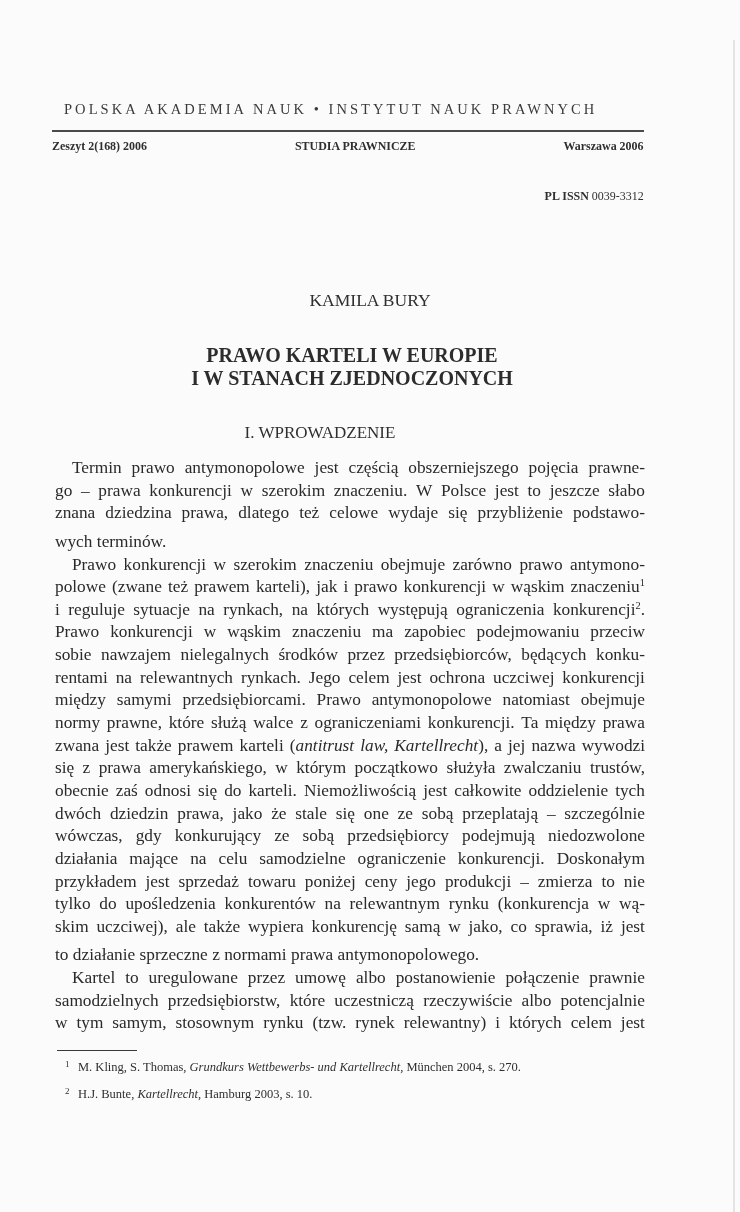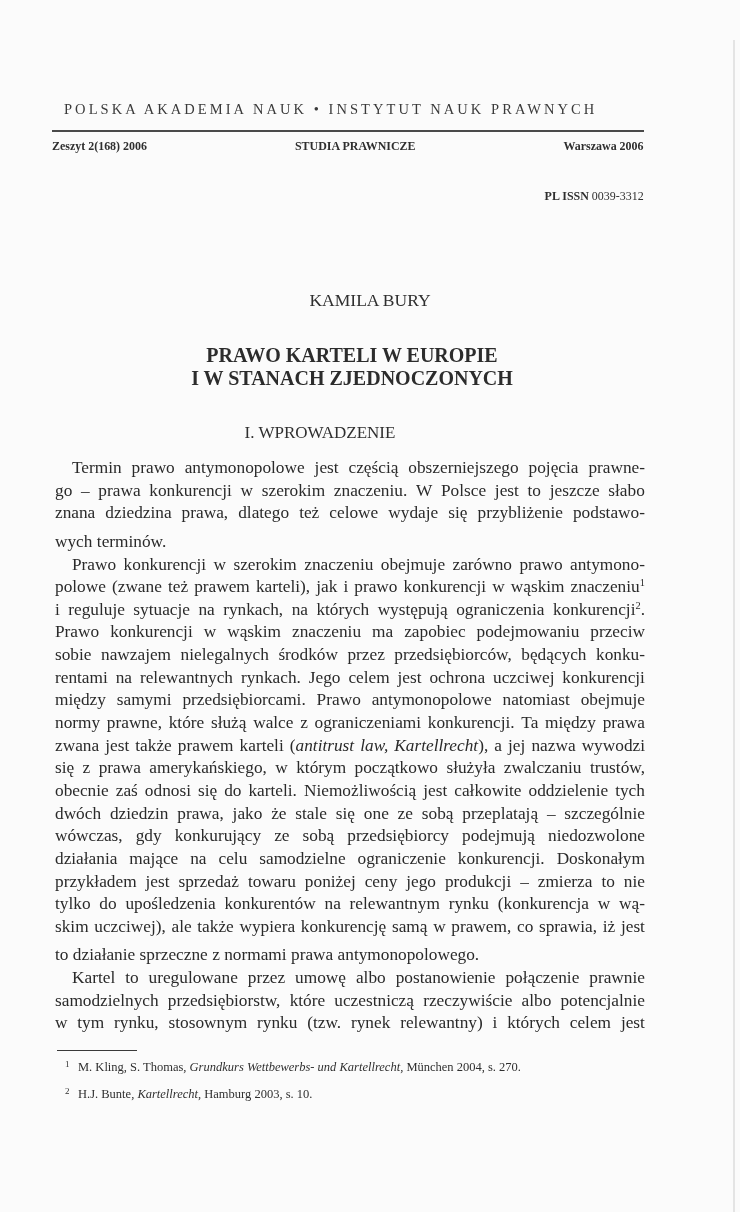--- a/index.html
+++ b/index.html
@@ -339,21 +339,21 @@
     </div>
     <div class="line">
       <span class="w"><span>skim</span></span>
       <span class="w"><span>uczciwej),</span></span>
       <span class="w"><span>ale</span></span>
       <span class="w"><span>także</span></span>
       <span class="w"><span>wypiera</span></span>
       <span class="w"><span>konkurencję</span></span>
       <span class="w"><span>samą</span></span>
       <span class="w"><span>w</span></span>
-      <span class="w"><span>prawem,</span></span>
+      <span class="w"><span>jako,</span></span>
       <span class="w"><span>co</span></span>
       <span class="w"><span>sprawia,</span></span>
       <span class="w"><span>iż</span></span>
       <span class="w"><span>jest</span></span>
     </div>
     <div class="line last">
       <span class="w"><span>to</span></span>
       <span class="w"><span>działanie</span></span>
       <span class="w"><span>sprzeczne</span></span>
       <span class="w"><span>z</span></span>
@@ -377,21 +377,21 @@
       <span class="w"><span>przedsiębiorstw,</span></span>
       <span class="w"><span>które</span></span>
       <span class="w"><span>uczestniczą</span></span>
       <span class="w"><span>rzeczywiście</span></span>
       <span class="w"><span>albo</span></span>
       <span class="w"><span>potencjalnie</span></span>
     </div>
     <div class="line">
       <span class="w"><span>w</span></span>
       <span class="w"><span>tym</span></span>
-      <span class="w"><span>rynku,</span></span>
+      <span class="w"><span>samym,</span></span>
       <span class="w"><span>stosownym</span></span>
       <span class="w"><span>rynku</span></span>
       <span class="w"><span>(tzw.</span></span>
       <span class="w"><span>rynek</span></span>
       <span class="w"><span>relewantny)</span></span>
       <span class="w"><span>i</span></span>
       <span class="w"><span>których</span></span>
       <span class="w"><span>celem</span></span>
       <span class="w"><span>jest</span></span>
     </div>

